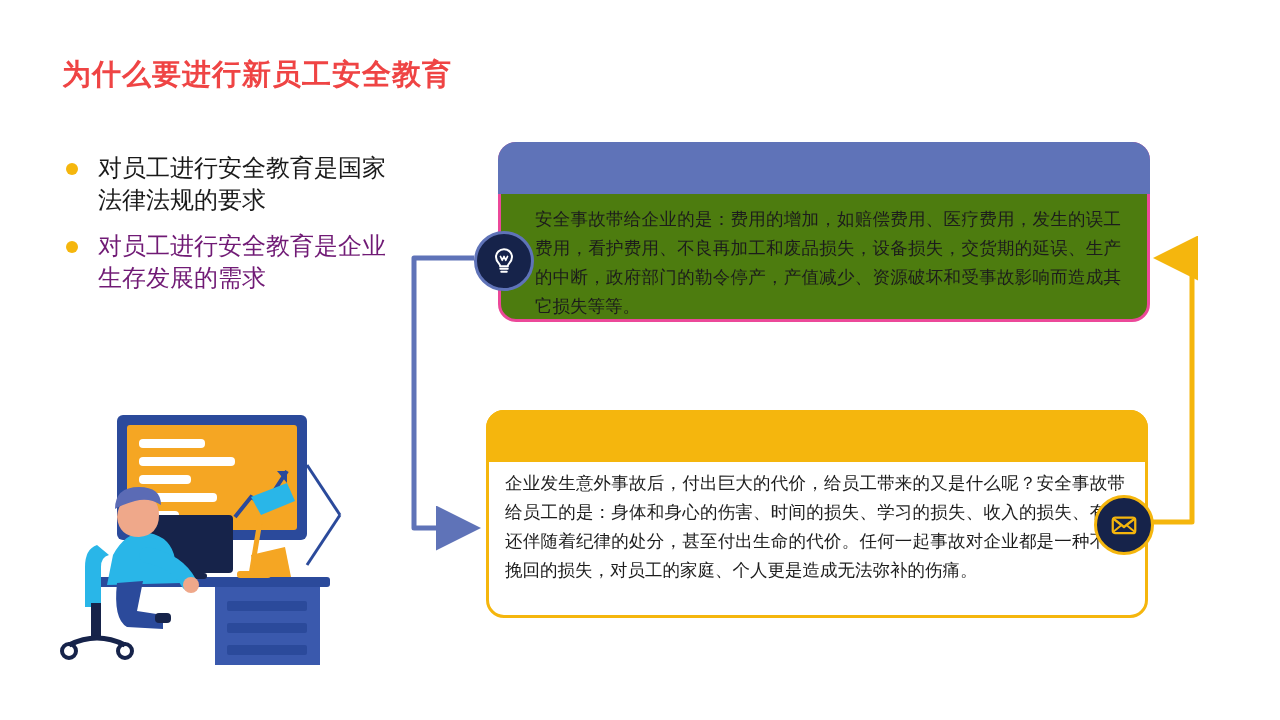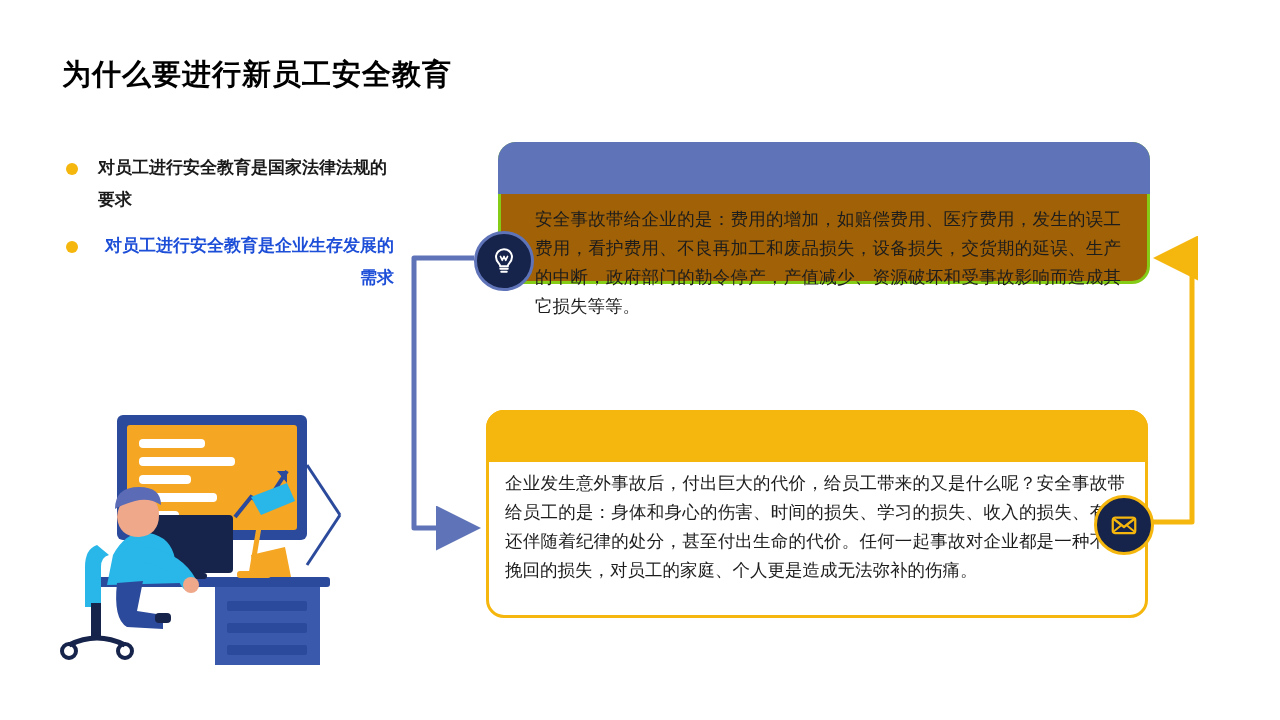--- a/index.html
+++ b/index.html
@@ -23,51 +23,51 @@
     background: #ffffff;
   }
 
   
   .slide-title {
     position: absolute;
     left: 62px;
     top: 55px;
     font-size: 29px;
     font-weight: bold;
-    color: #000000;
+    color: #ef4444;
     letter-spacing: 1px;
     white-space: nowrap;
   }
 
   
   .bullets {
     position: absolute;
     left: 64px;
     top: 152px;
     width: 330px;
   }
   .bullet-item {
     position: relative;
     padding-left: 34px;
     margin-bottom: 14px;
-    font-size: 17px;
-    font-weight: bold;
+    font-size: 24px;
+    font-weight: normal;
     line-height: 32px;
   }
   .bullet-dot {
     position: absolute;
     left: 2px;
     top: 11px;
     width: 12px;
     height: 12px;
     border-radius: 50%;
     background: #f5b60d;
   }
   .bullet-item.dark  { color: #1a1a1a; }
-  .bullet-item.amber { color: #1d4ed8; text-align: right; }
+  .bullet-item.amber { color: #701a75; }
   .bullet-item.blue  { color: #4a5fa5; }
 
   
   .illustration {
     position: absolute;
     left: 55px;
     top: 405px;
     width: 300px;
     height: 275px;
   }
@@ -84,23 +84,23 @@
   
   .card {
     position: absolute;
     box-sizing: border-box;
     border-radius: 18px;
   }
   .card-top {
     left: 498px;
     top: 142px;
     width: 652px;
-    height: 142px;
-    background: #a16207;
-    border: 3px solid #84cc16;
+    height: 180px;
+    background: #4d7c0f;
+    border: 3px solid #ec4899;
     box-shadow: 0 0 0 0 transparent;
   }
   .card-top .card-head {
     position: absolute;
     left: -3px;
     top: -3px;
     width: 652px;
     height: 52px;
     background: #5f73b8;
     border-radius: 18px 18px 0 0;

